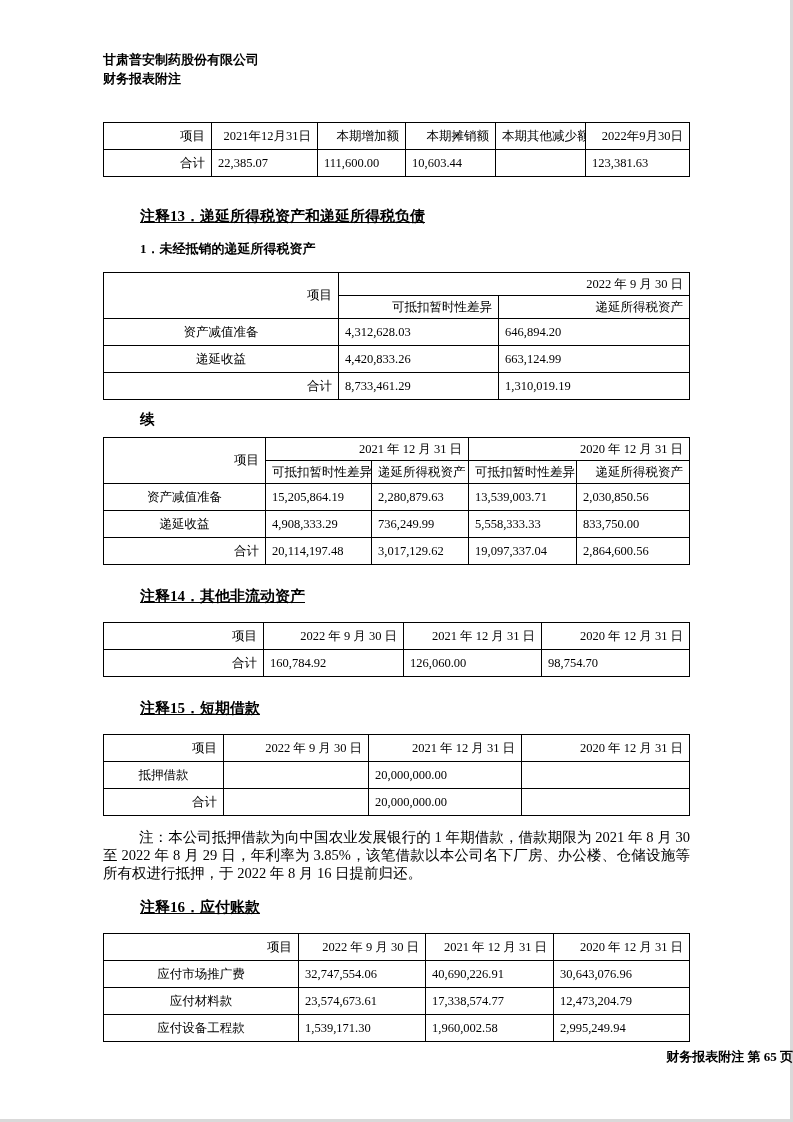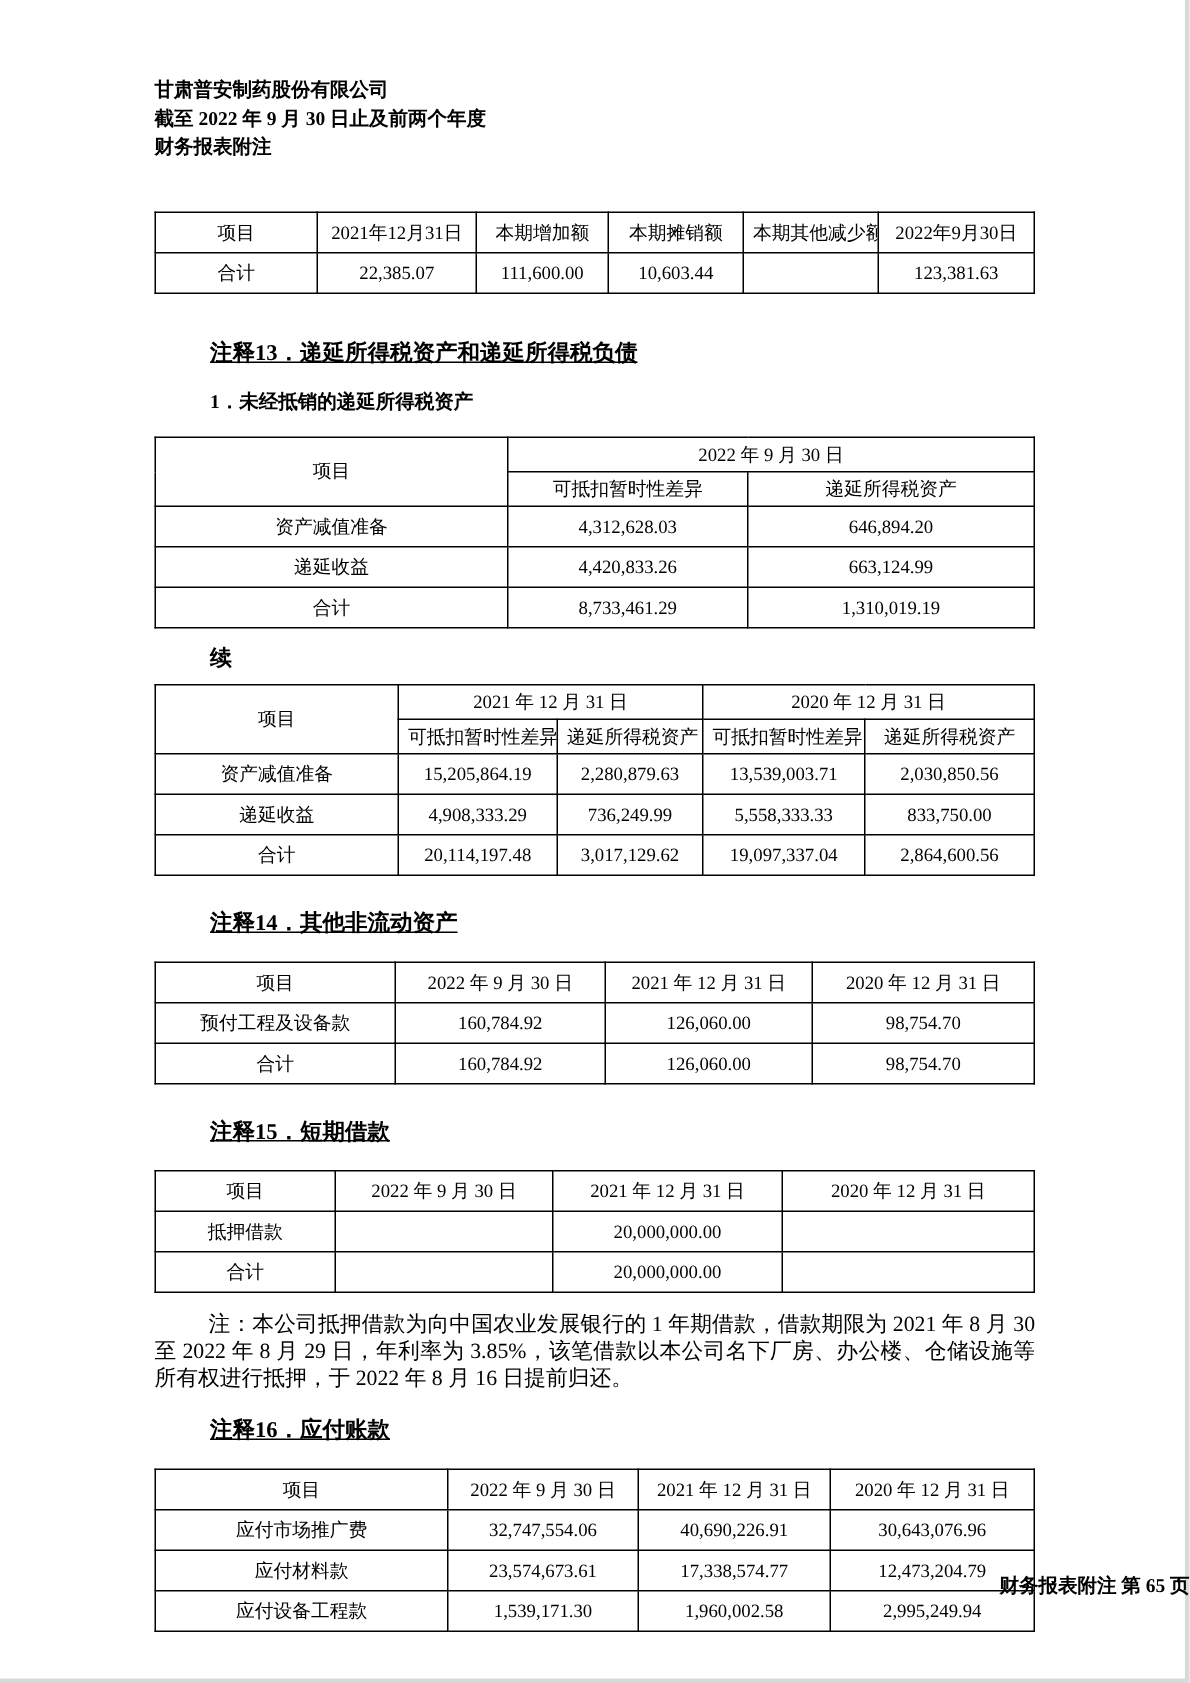--- a/index.html
+++ b/index.html
@@ -34,23 +34,23 @@
   }
   .doc-table th, .doc-table td {
     border: 1px solid #000;
     padding: 2px 6px;
     height: 27px;
     font-weight: normal;
     overflow: hidden;
     white-space: nowrap;
   }
   .doc-table tr.hdr2 th, .doc-table th.hdr2 { height: 23px; }
-  .c { text-align: center; }
+  .c { text-align: right; }
   .l { text-align: center; }
-  .r { text-align: center; }
+  .r { text-align: left; }
 
   .note-title {
     font-size: 15px;
     font-weight: bold;
     margin: 0 0 0 37px;
     text-decoration: underline;
   }
   .sub-title {
     font-size: 13px;
     font-weight: bold;
@@ -86,21 +86,20 @@
   }
 </style>
 </head>
 <body>
 
 <div class="page">
   <div class="content">
 
     <div class="doc-header">
       <div>甘肃普安制药股份有限公司</div>
-      <div>截至 2022 年 9 月 30 日止及前两个年度</div>
       <div>财务报表附注</div>
     </div>
 
     <table class="doc-table mb30">
       <colgroup>
         <col style="width:108px">
           <col style="width:106px">
           <col style="width:88px">
         <col style="width:90px">
           <col style="width:90px">
@@ -217,26 +216,20 @@
           <col>
       </colgroup>
       <tbody>
         <tr>
           <th class="c">项目</th>
           <th class="c">2022 年 9 月 30 日</th>
           <th class="c">2021 年 12 月 31 日</th>
           <th class="c">2020 年 12 月 31 日</th>
         </tr>
         <tr>
-          <td class="l">预付工程及设备款</td>
-          <td class="r">160,784.92</td>
-          <td class="r">126,060.00</td>
-          <td class="r">98,754.70</td>
-        </tr>
-        <tr>
           <td class="c">合计</td>
           <td class="r">160,784.92</td>
           <td class="r">126,060.00</td>
           <td class="r">98,754.70</td>
         </tr>
       </tbody>
     </table>
 
     <h3 class="note-title mb16">注释15．短期借款</h3>
     <table class="doc-table">

